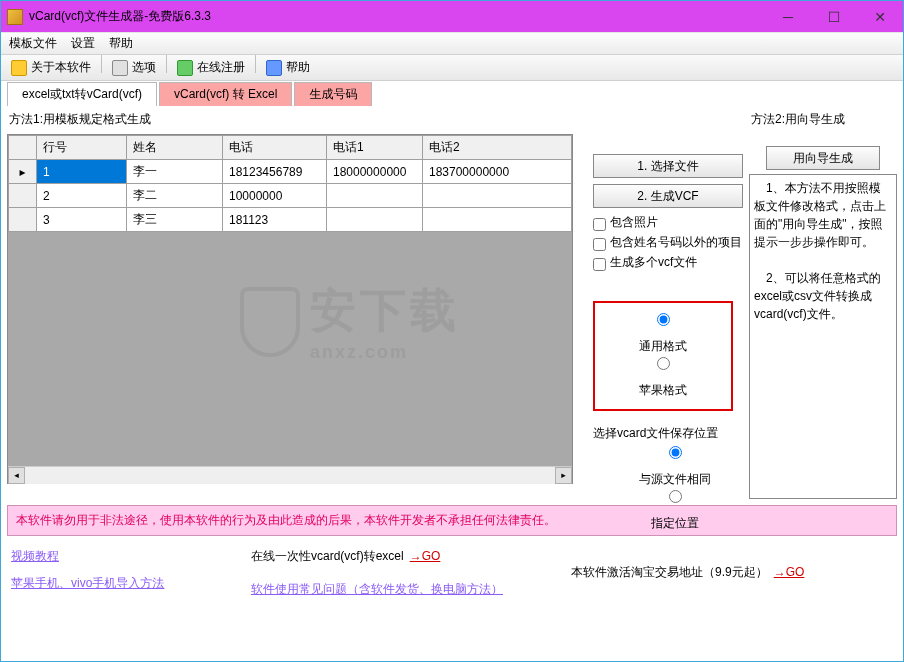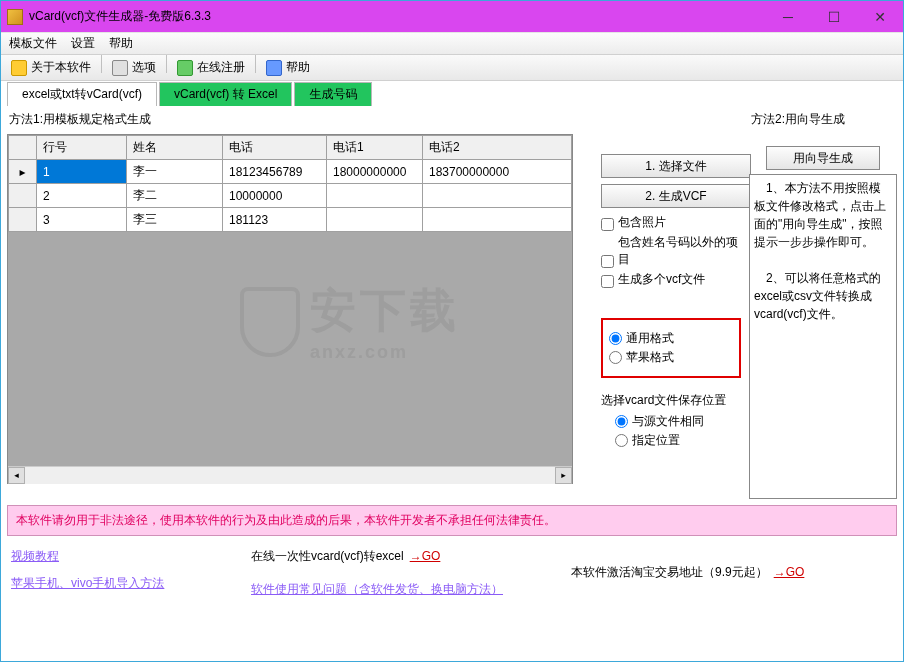--- a/index.html
+++ b/index.html
@@ -7,42 +7,42 @@
 .titlebar { height: 32px; background: #d946ef; display: flex; align-items: center; padding-left: 6px; border-bottom: 1px solid #e5e5e5; }
 .titlebar .app-icon { width: 16px; height: 16px; background: linear-gradient(135deg,#f0c040,#d09020); border:1px solid #a07010; margin-right: 6px; }
 .titlebar .title { flex: 1; font-size: 12px; }
 .titlebar .winbtn { width: 46px; height: 30px; display: flex; align-items: center; justify-content: center; font-size: 14px; color:#333; }
 .menubar { height: 22px; background: linear-gradient(#fcfcfc,#ececec); display: flex; align-items: center; padding-left: 8px; gap: 14px; border-bottom:1px solid #d0d0d0;}
 .toolbar { height: 26px; background: linear-gradient(#fafafa,#e8e8e8); display: flex; padding-left: 4px; gap: 2px; border-bottom:1px solid #d0d0d0;}
 .toolbar .tbtn { display:flex; align-items:center; padding: 2px 6px; gap:4px; }
 .toolbar .sep { width:1px; height:18px; background:#c0c0c0; margin:0 2px;}
 .ticon { width:16px; height:16px; display:inline-block; border-radius:2px;}
 .tabstrip { height: 22px; display:flex; align-items:flex-end; padding-left:6px; margin-top:2px;}
-.tabstrip .tab { padding: 3px 14px; border:1px solid #b8b8b8; border-bottom:none; background:#22c55e; margin-right:2px; font-size:12px; position:relative; top:1px;}
+.tabstrip .tab { padding: 3px 14px; border:1px solid #b8b8b8; border-bottom:none; background:#fca5a5; margin-right:2px; font-size:12px; position:relative; top:1px;}
 .tabstrip .tab.active { background:#fff; z-index:2;}
 .content { display:flex; padding: 4px 6px 0 6px; gap:6px; height: 390px; }
 .leftcol { flex:1; }
 .rightcol { width:148px; }
 .method-label { font-size:12px; margin:2px 0 6px 2px;}
 .gridwrap { border:1px solid #888; height: 350px; position:relative; background:#a9a9a9;}
 .grid { width:100%; border-collapse:collapse; background:#fff; }
 .grid th, .grid td { border:1px solid #a0a0a0; padding:3px 6px; text-align:left; font-weight:normal; background:#fff;}
 .grid th { background:#f0f0f0; }
 .grid .rowhdr { width:28px; background:#f0f0f0; text-align:center;}
 .grid .sel { background:#0078d7; color:#fff;}
 .hscroll { position:absolute; bottom:0; left:0; right:0; height:17px; background:#f0f0f0; border-top:1px solid #ccc; display:flex; align-items:center;}
 .hscroll .ar { width:17px; height:17px; background:#e0e0e0; border:1px solid #b0b0b0; display:flex;align-items:center;justify-content:center; font-size:9px;}
 .hscroll .track { flex:1; height:17px; background:#efefef;}
 .sidepanel { width:170px; padding-top:20px;}
 .btn3d { width:150px; height:24px; background:linear-gradient(#fdfdfd,#e5e5e5); border:1px solid #888; margin-bottom:6px; display:flex;align-items:center;justify-content:center;}
 .chk { display:flex; align-items:flex-end; gap:4px; margin:3px 0;}
 .chk input { width:13px; height:13px;}
 .radgroup { margin-top:30px;}
 .radgroup.hl { border:2px solid #e00000; padding:8px 6px; width:140px;}
-.rad { display:flex; align-items:center; gap:4px; margin:2px 0;}
+.rad { display:flex; align-items:center; gap:12px; margin:2px 0;flex-direction:column;}
 .grplabel { margin-top:14px; margin-bottom:4px;}
 .rightbox { border:1px solid #888; height:325px; padding:4px; margin-top:4px; font-size:12px; line-height:1.5; background:#fff;}
 .banner { margin:10px 6px 4px 6px; background:#ffccee; border:1px solid #d090b8; padding:6px 8px; color:#e00060;}
 .links { display:flex; padding:8px 10px 4px 10px; gap:20px; font-size:12px;}
 .links .col { flex:1;}
 .links a { color:#8b5cf6; text-decoration:underline;}
 .links .go { color:#d00000; text-decoration:underline; margin-left:6px;}
 .watermark { position:absolute; left:240px; top:280px; font-size:46px; color:rgba(120,120,120,0.22); font-weight:bold; letter-spacing:4px; pointer-events:none; display:flex; align-items:center; gap:10px;}
 .watermark .shield { width:60px; height:70px; border:4px solid rgba(120,120,120,0.22); border-radius:8px 8px 30px 30px;}
 .main-row { display:flex; }
@@ -134,21 +134,21 @@
               <td></td>
             </tr>
           </tbody>
               </table>
           <div class="hscroll">
             <div class="ar">◂</div>
             <div class="track"></div>
             <div class="ar">▸</div>
           </div>
         </div>
-        <div class="sidepanel" style="padding-left:28px">
+        <div class="sidepanel" style="padding-left:20px">
           <div class="btn3d">1. 选择文件</div>
           <div class="btn3d">2. 生成VCF</div>
           <label class="chk">
                 <input type="checkbox" style="">
                 <span>包含照片</span>
               </label>
           <label class="chk">
                 <input type="checkbox" style="">
                 <span>包含姓名号码以外的项目</span>
               </label>

